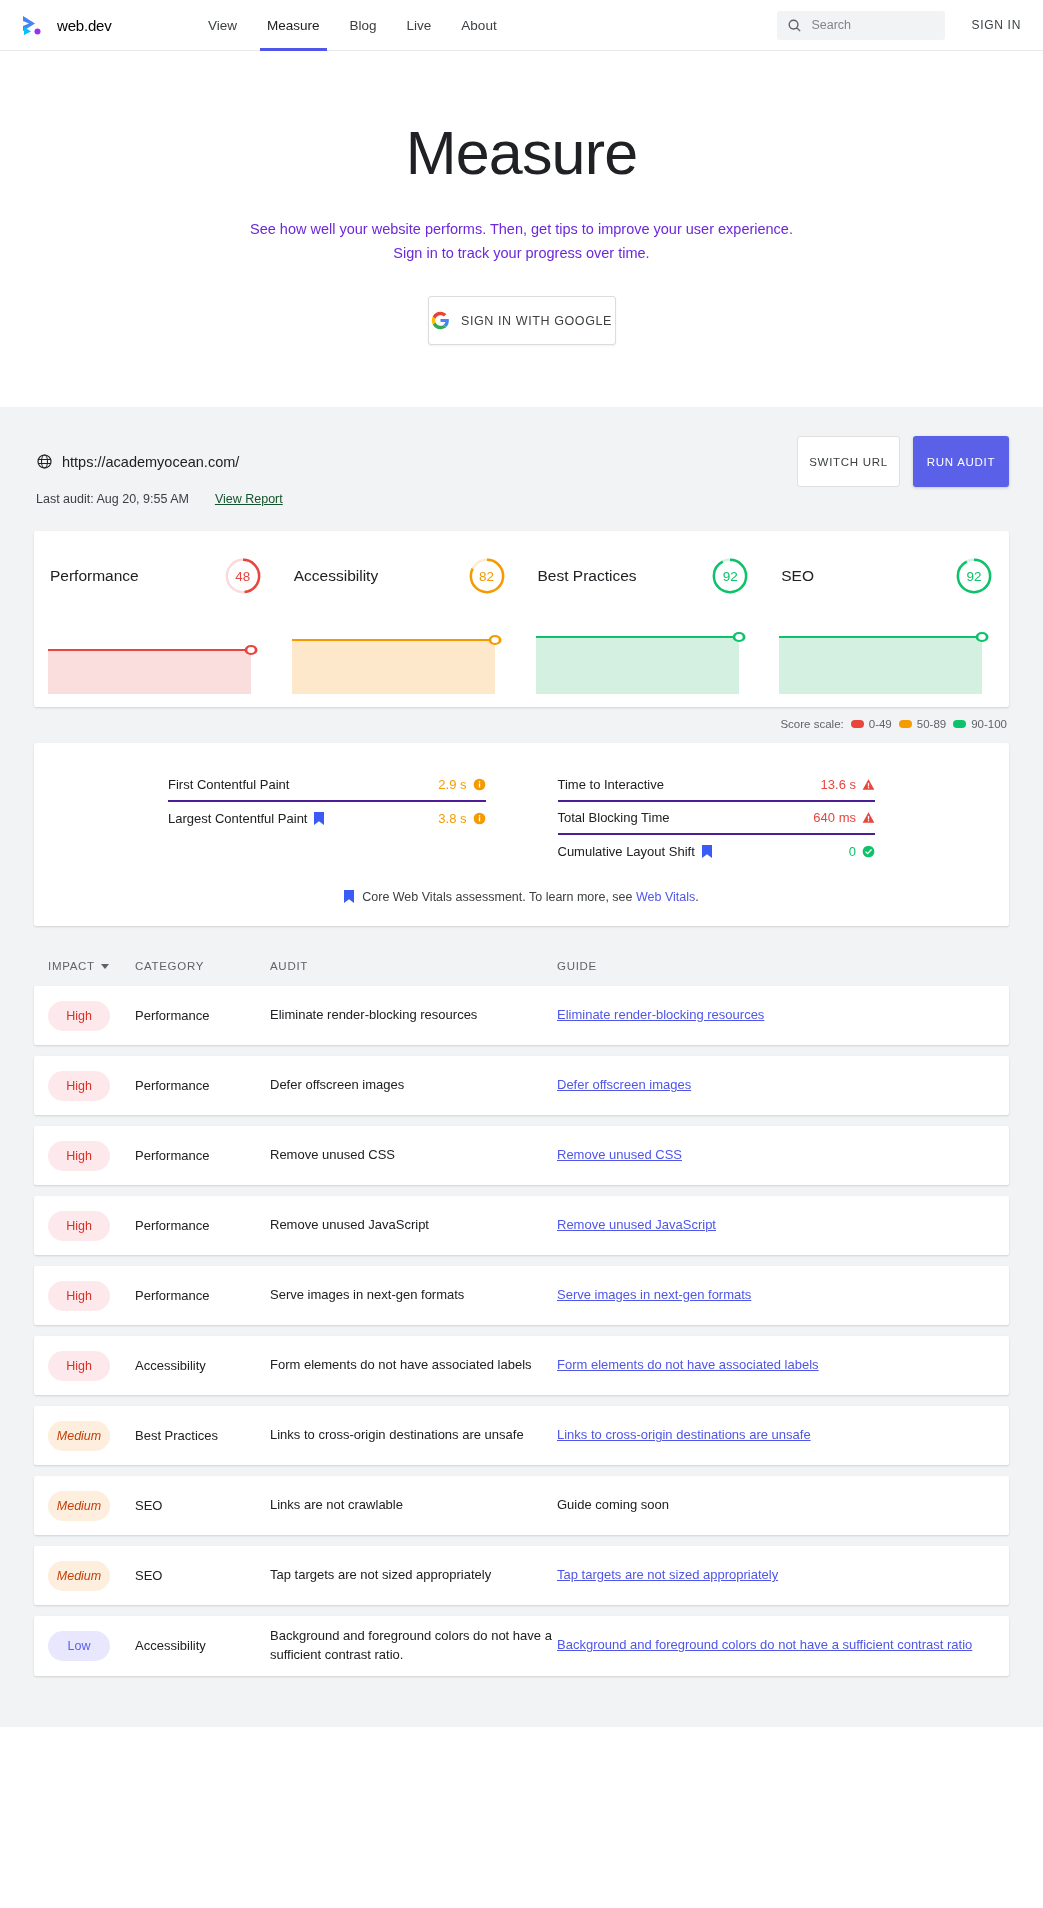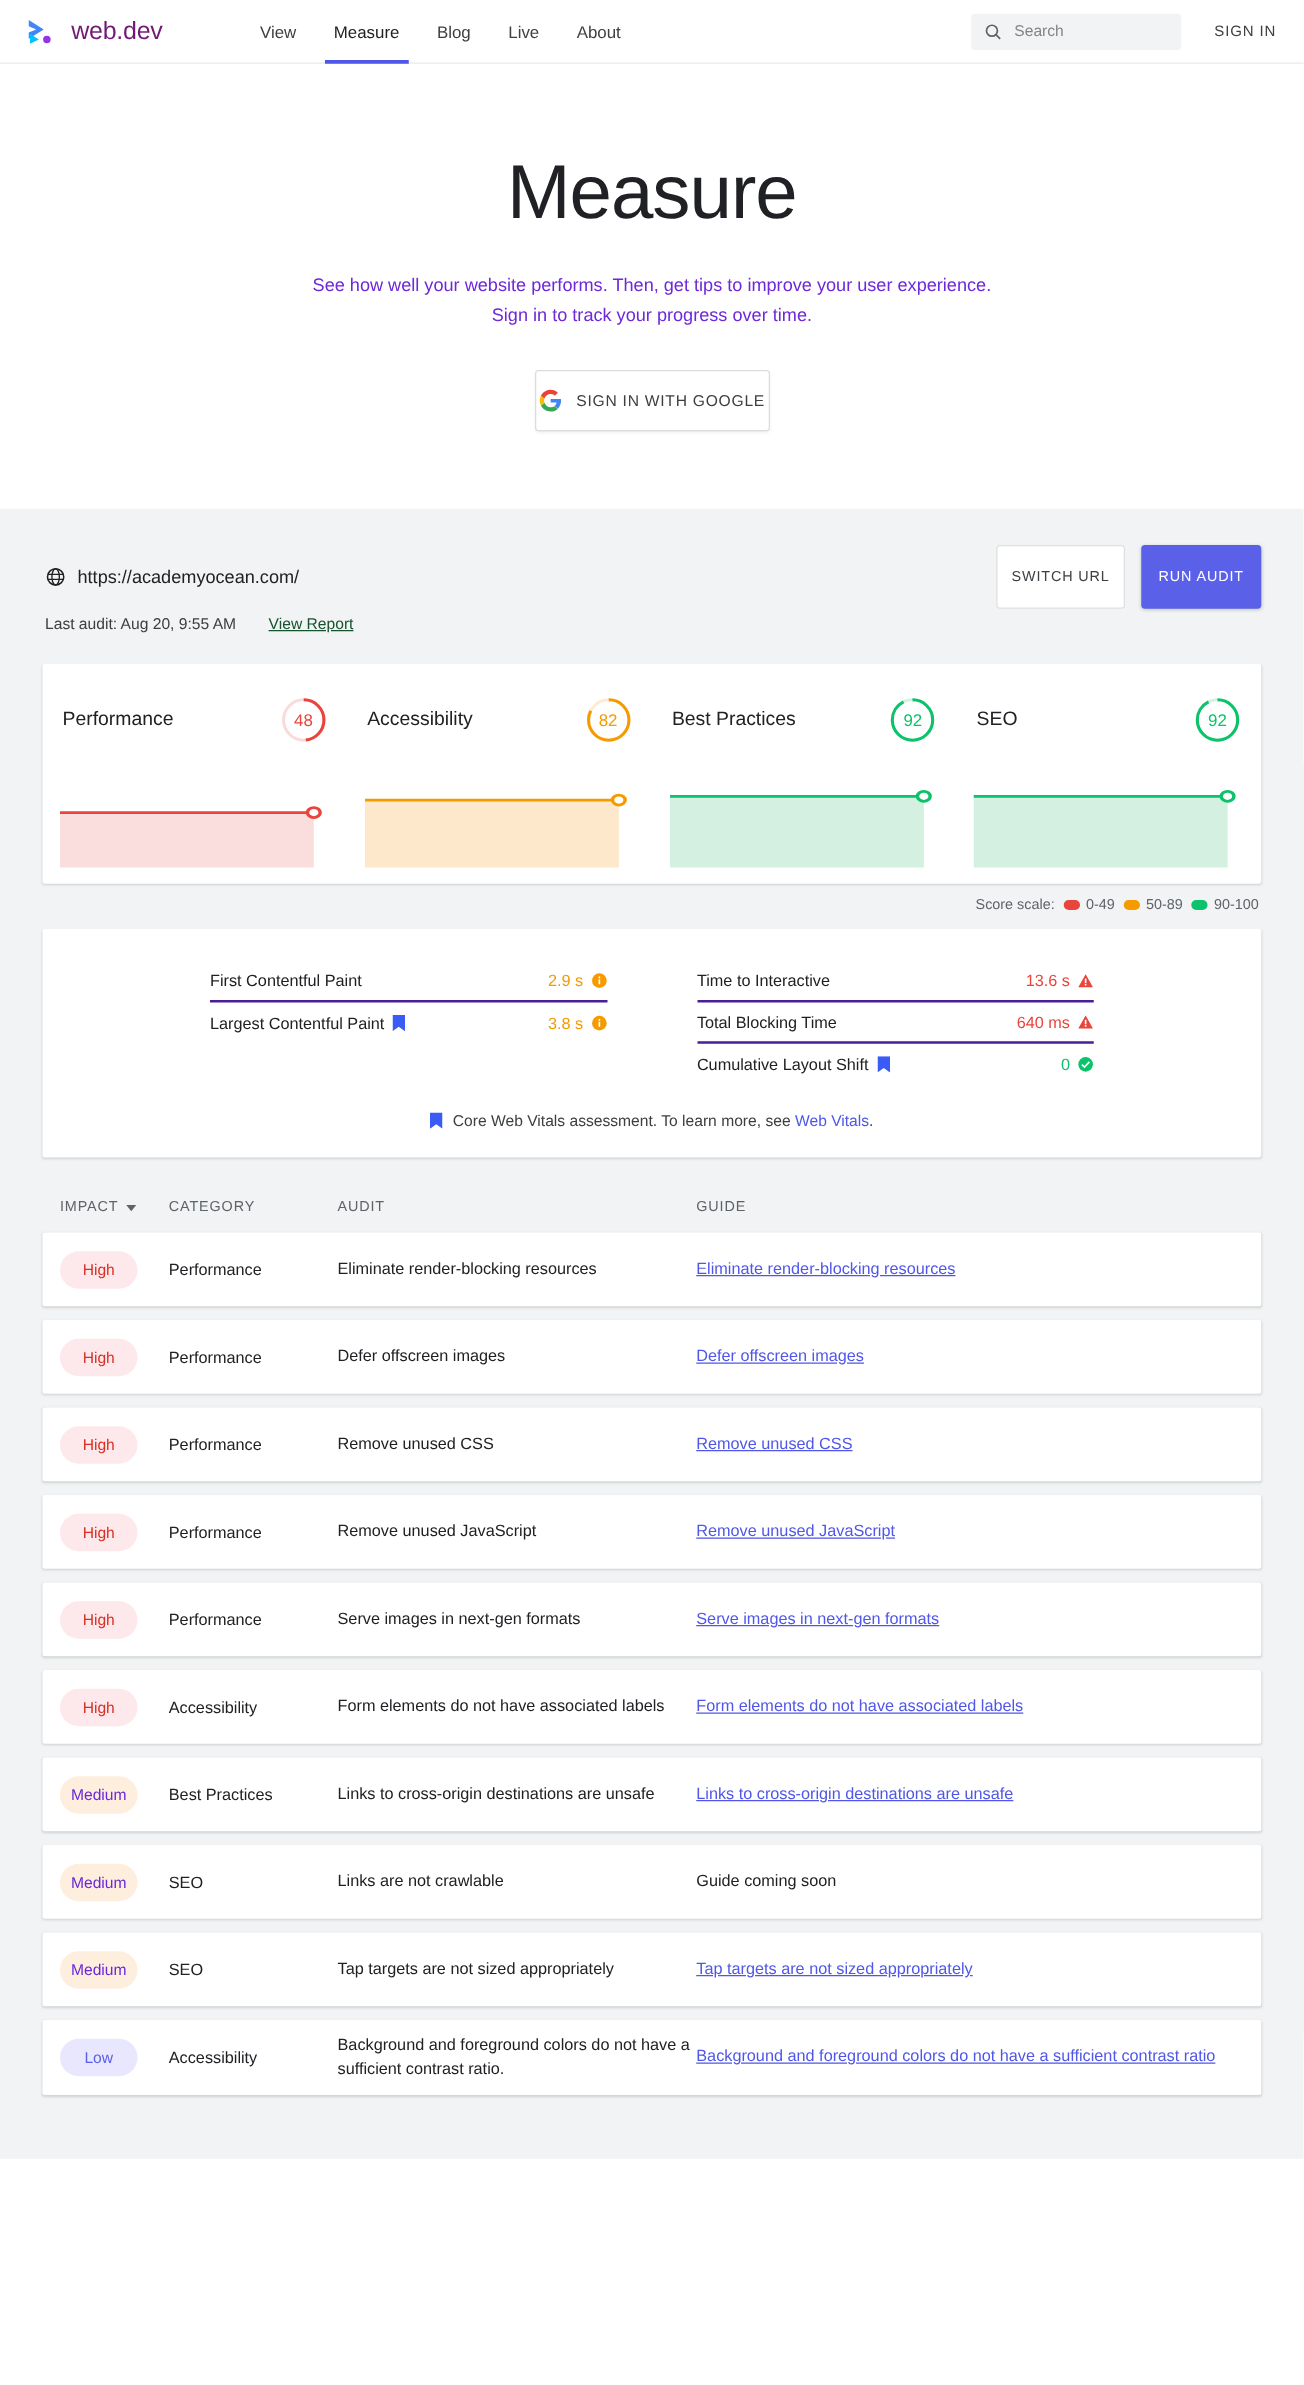--- a/index.html
+++ b/index.html
@@ -18,22 +18,22 @@
     background: #fff;
     border-bottom: 1px solid #e8eaed;
     display: flex;
     align-items: center;
     padding: 0 22px 0 22px;
     position: relative;
   }
   .brand { display: flex; align-items: center; gap: 9px; width: 140px; }
   .brand-logo { width: 26px; height: 22px; flex: none; display: block; }
   .brand-name {
-    font-size: 20px;
-    color: #701a75;
+    font-size: 15px;
+    color: #000000;
     letter-spacing: -0.2px;
   }
   .main-nav { display: flex; align-items: center; gap: 0; margin-left: 31px; height: 51px; }
   .nav-item {
     font-size: 13.5px;
     color: #3c4043;
     padding: 0 15px;
     height: 51px;
     line-height: 51px;
     cursor: pointer;
@@ -320,21 +320,21 @@
   }
   .badge {
     display: inline-flex;
     align-items: center;
     justify-content: center;
     width: 62px; height: 30px;
     border-radius: 16px;
     font-size: 12.5px;
   }
   .badge-high   { background: #fde9ec; color: #d93025; }
-  .badge-medium { background: #fdeedd; color: #6d28d9; }
+  .badge-medium { background: #fdeedd; color: #c2410c; font-style: italic; }
   .badge-low    { background: #e8e7fd; color: #5a60e8; }
   .cell-audit { line-height: 1.44; }
   .cell-guide { line-height: 1.44; }
   .guide-link {
     color: #4f56e8;
     text-decoration: underline;
     cursor: pointer;
   }
   .guide-plain { color: #202124; }
 </style>

